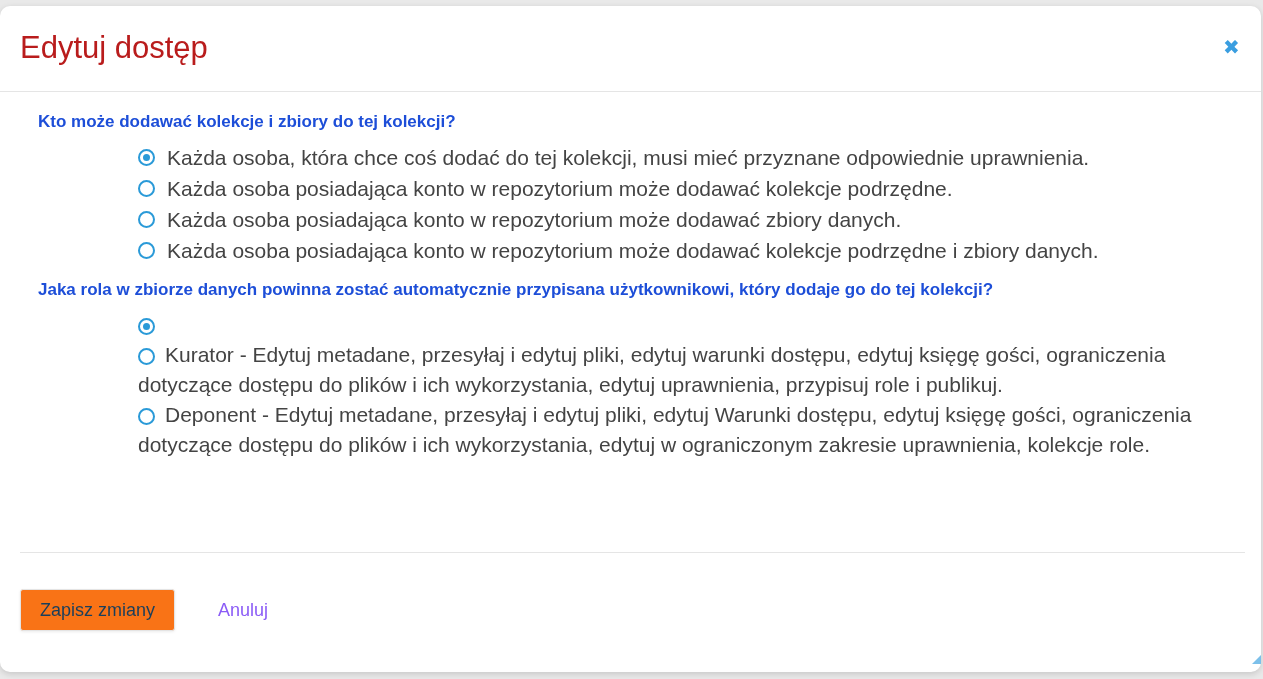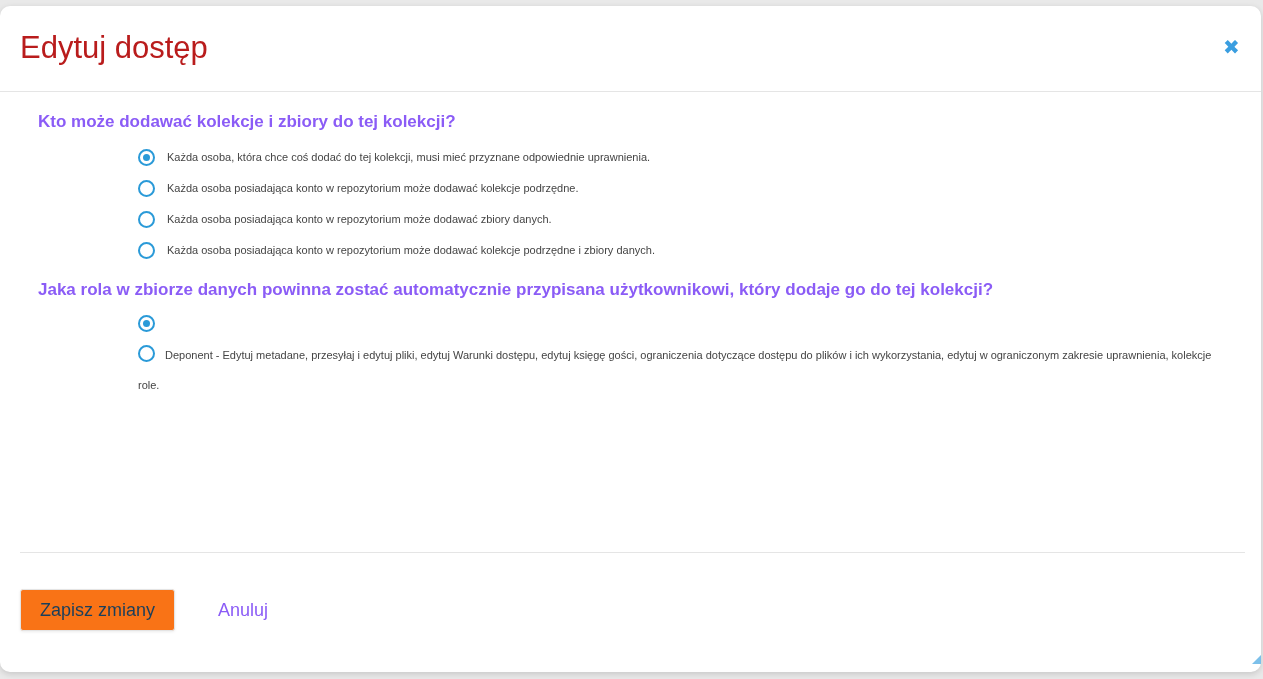--- a/index.html
+++ b/index.html
@@ -20,24 +20,24 @@
   .title {
     position: absolute; left: 20px; top: 24px; font-size: 31px; color: #b91c1c;
     font-weight: normal; margin: 0;
   }
   .close {
     position: absolute; right: 22px; top: 33px; width: 16px; height: 16px;
     cursor: pointer; color: #3a9ee0; font-size: 20px; font-weight: bold;
     line-height: 16px; text-align: center;
   }
   .body { padding: 20px 38px 0 38px; }
-  .question { font-weight: bold; font-size: 17px; color: #8b5cf6; margin: 0 0 10px 0; }
+  .question { font-weight: bold; font-size: 17px; color: #1d4ed8; margin: 0 0 10px 0; }
   .q2 { margin-top: 14px; }
   .options { margin-left: 100px; }
-  .opt { display: flex; align-items: flex-start; font-size: 11px; color: #444; line-height: 31px; cursor: pointer; }
+  .opt { display: flex; align-items: flex-start; font-size: 21px; color: #444; line-height: 31px; cursor: pointer; }
   .opt.wrap { line-height: 30px; display: block; }
   .radio {
     display: inline-block; width: 17px; height: 17px; border: 2px solid #2a9ad8;
     border-radius: 50%; box-sizing: border-box; margin-right: 12px; position: relative;
     vertical-align: -3px; flex-shrink: 0; margin-top: 7px;
   }
   .opt.wrap .radio { margin-top: 0; margin-right: 10px; }
   .radio.checked::after {
     content: ""; position: absolute; left: 3px; top: 3px; width: 7px; height: 7px;
     border-radius: 50%; background: #2a9ad8;
@@ -88,20 +88,23 @@
         <span>Każda osoba posiadająca konto w repozytorium może dodawać kolekcje podrzędne i zbiory danych.</span>
       </div>
     </div>
 
     <p class="question q2">Jaka rola w zbiorze danych powinna zostać automatycznie przypisana użytkownikowi, który dodaje go do tej kolekcji?</p>
     <div class="options">
       <div class="opt wrap">
         <span class="radio checked"></span>
       </div>
       <div class="opt wrap">
+        <span class="radio"></span><span>Kurator - Edytuj metadane, przesyłaj i edytuj pliki, edytuj warunki dostępu, edytuj księgę gości, ograniczenia dotyczące dostępu do plików i ich wykorzystania, edytuj uprawnienia, przypisuj role i publikuj.</span>
+      </div>
+      <div class="opt wrap">
         <span class="radio"></span><span>Deponent - Edytuj metadane, przesyłaj i edytuj pliki, edytuj Warunki dostępu, edytuj księgę gości, ograniczenia dotyczące dostępu do plików i ich wykorzystania, edytuj w ograniczonym zakresie uprawnienia, kolekcje role.</span>
       </div>
     </div>
   </div>
 
   <div class="footer-sep"></div>
   <button class="btn-save">Zapisz zmiany</button>
   <button class="btn-cancel">Anuluj</button>
   <div class="resize"></div>
 </div>

